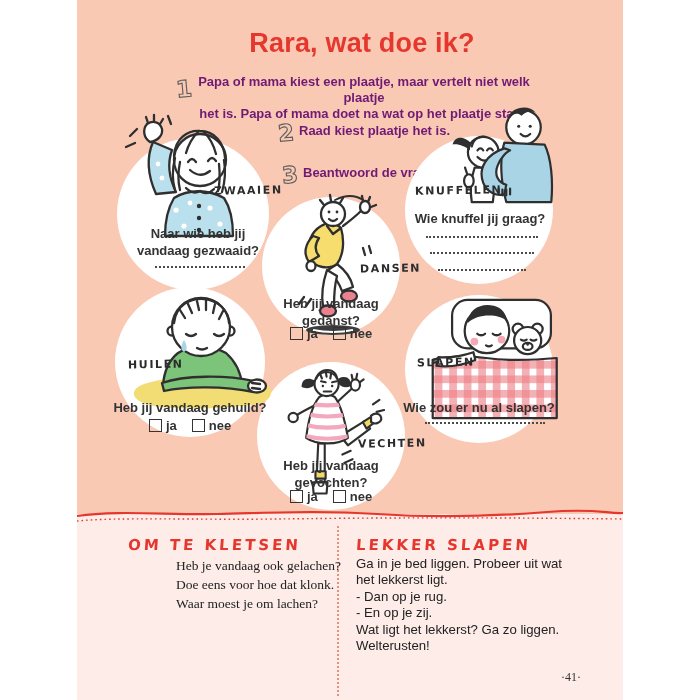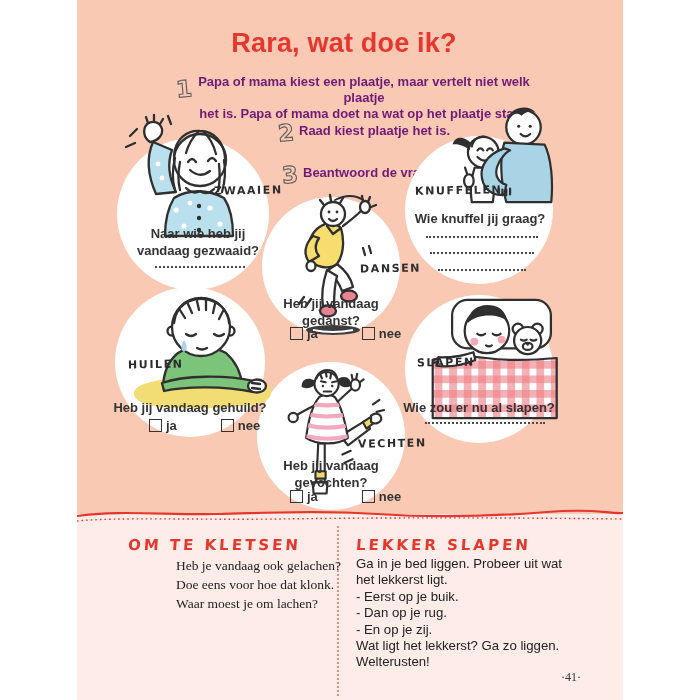--- a/index.html
+++ b/index.html
@@ -1,42 +1,42 @@
 <!DOCTYPE html>
 <html><head>
 <meta charset="utf-8">
 <style>
   html,body{margin:0;padding:0;background:#ffffff;}
   .stage{position:relative;width:700px;height:700px;background:#ffffff;overflow:hidden;
          font-family:"Liberation Sans",sans-serif;color:#333;}
   .page{position:absolute;left:77px;top:0;width:546px;height:700px;background:#f9c9b4;}
 
   .title{position:absolute;left:0;top:28px;width:534px;text-align:center;
-         font-size:27px;font-weight:bold;color:#e5372d;letter-spacing:.2px;}
+         font-size:27px;font-weight:bold;color:#e5372d;letter-spacing:.2px;padding-left:18px;}
 
   .step{position:absolute;display:flex;align-items:flex-start;}
   .stepnum{flex:0 0 auto;margin-right:5px;transform:rotate(-5deg);}
   .stepnum text{font-family:"DejaVu Sans",sans-serif;font-weight:bold;font-size:23px;
                 fill:none;stroke:#5f5f5f;stroke-width:1.15;}
   .steptext{font-size:13px;font-weight:bold;color:#701a75;line-height:16px;}
   .step1 .steptext{width:334px;text-align:center;}
   .step .steptext.single{padding-top:5px;}
 
   .circle{position:absolute;background:#ffffff;border-radius:50%;}
 
   .act-label{position:absolute;font-size:11px;font-weight:bold;letter-spacing:1.6px;
              color:#2c2c2c;font-family:"DejaVu Sans",sans-serif;transform:rotate(-1deg);}
 
   .question{position:absolute;text-align:center;font-size:13px;font-weight:bold;
             color:#333;line-height:16.5px;}
 
   .ansline{position:absolute;height:0;border-bottom:2px dotted #4a4a4a;}
 
   .cbrow{position:absolute;display:flex;justify-content:center;align-items:center;gap:15px;}
-  .cb{display:inline-flex;align-items:center;gap:4px;font-size:13px;font-weight:bold;color:#333;margin-left:29px;}
+  .cb{display:inline-flex;align-items:center;gap:4px;font-size:13px;font-weight:bold;color:#333;}
   .cbbox{width:11px;height:11px;border:1.7px solid #333;background:transparent;display:inline-block;}
 
   .illu{position:absolute;}
 
   .footer{position:absolute;left:0;top:514px;width:546px;height:186px;background:#fdece8;}
   .wave{position:absolute;left:0;top:-9px;width:546px;height:20px;}
   .fcol-heading{position:absolute;font-size:15px;color:#e5372d;letter-spacing:3px;
                 font-weight:bold;transform:skewX(-4deg);font-family:"DejaVu Sans",sans-serif;}
   .fline-l{font-family:"Liberation Serif",serif;font-size:13.5px;line-height:19px;color:#222;margin-left:48px;}
   .fline-r{font-family:Liberation Sans, sans-serif;font-size:13.2px;line-height:16.4px;color:#222;}
@@ -349,21 +349,20 @@
     <div class="fcol" style="left:51px;top:42px;">
       <div class="fline-l">Heb je vandaag ook gelachen?</div>
       <div class="fline-l">Doe eens voor hoe dat klonk.</div>
       <div class="fline-l">Waar moest je om lachen?</div>
     </div>
 
     <div class="fcol-heading" style="left:279px;top:22px;">LEKKER SLAPEN</div>
     <div class="fcol" style="left:279px;top:42px;">
       <div class="fline-r">Ga in je bed liggen. Probeer uit wat</div>
       <div class="fline-r">het lekkerst ligt.</div>
-      <div class="fline-r">- Eerst op je buik.</div>
       <div class="fline-r">- Dan op je rug.</div>
       <div class="fline-r">- En op je zij.</div>
       <div class="fline-r">Wat ligt het lekkerst? Ga zo liggen.</div>
       <div class="fline-r">Welterusten!</div>
     </div>
 
     <div class="pagenum">·41·</div>
   </div>
 
  </div>

